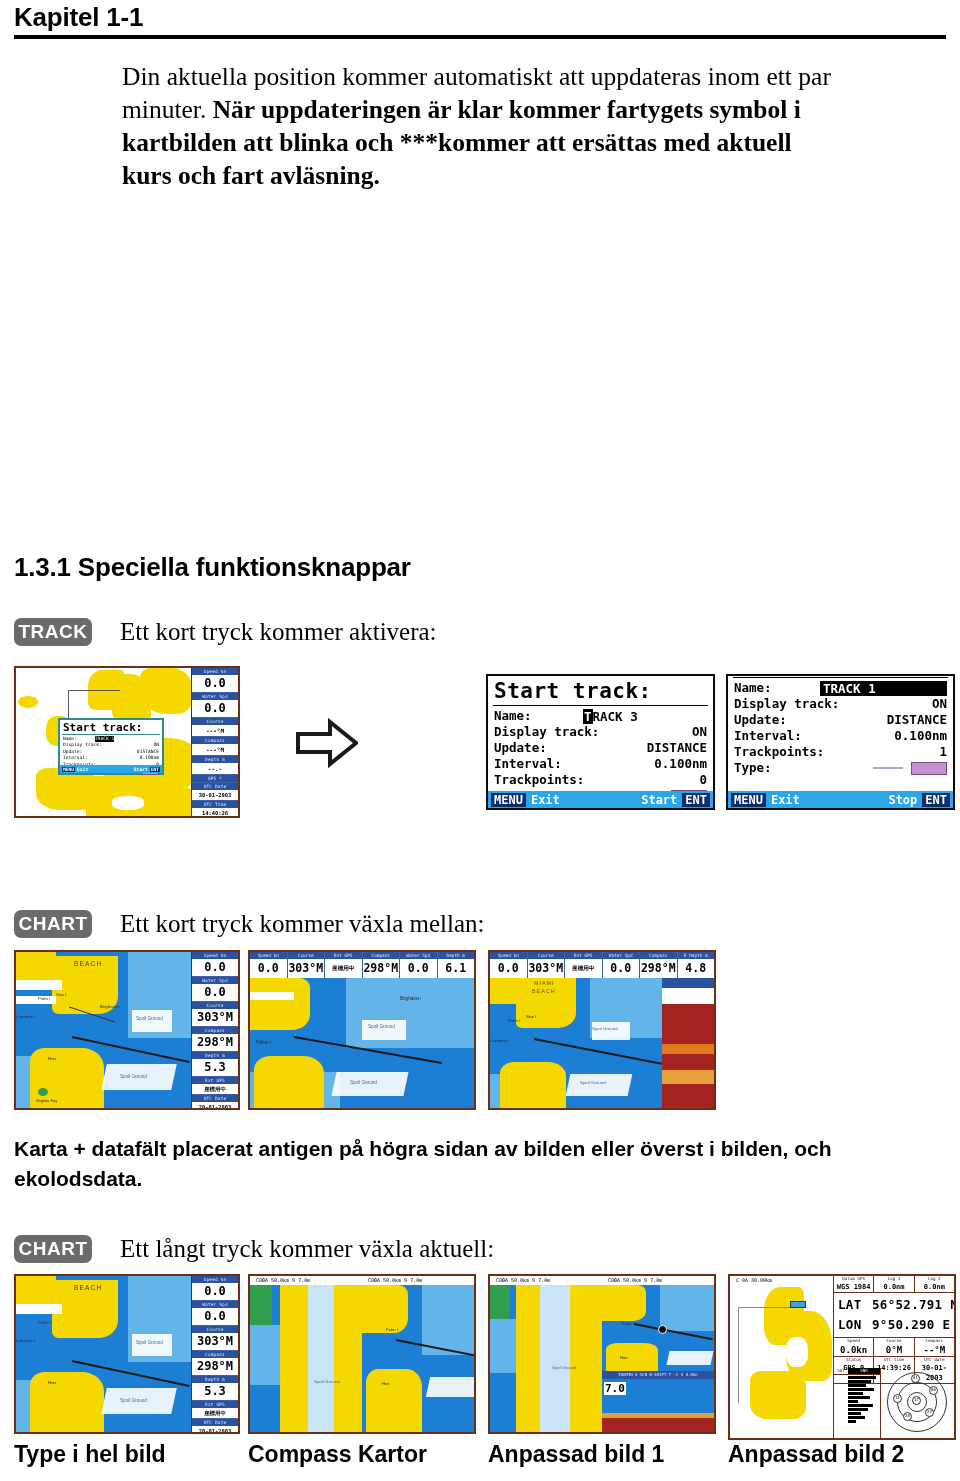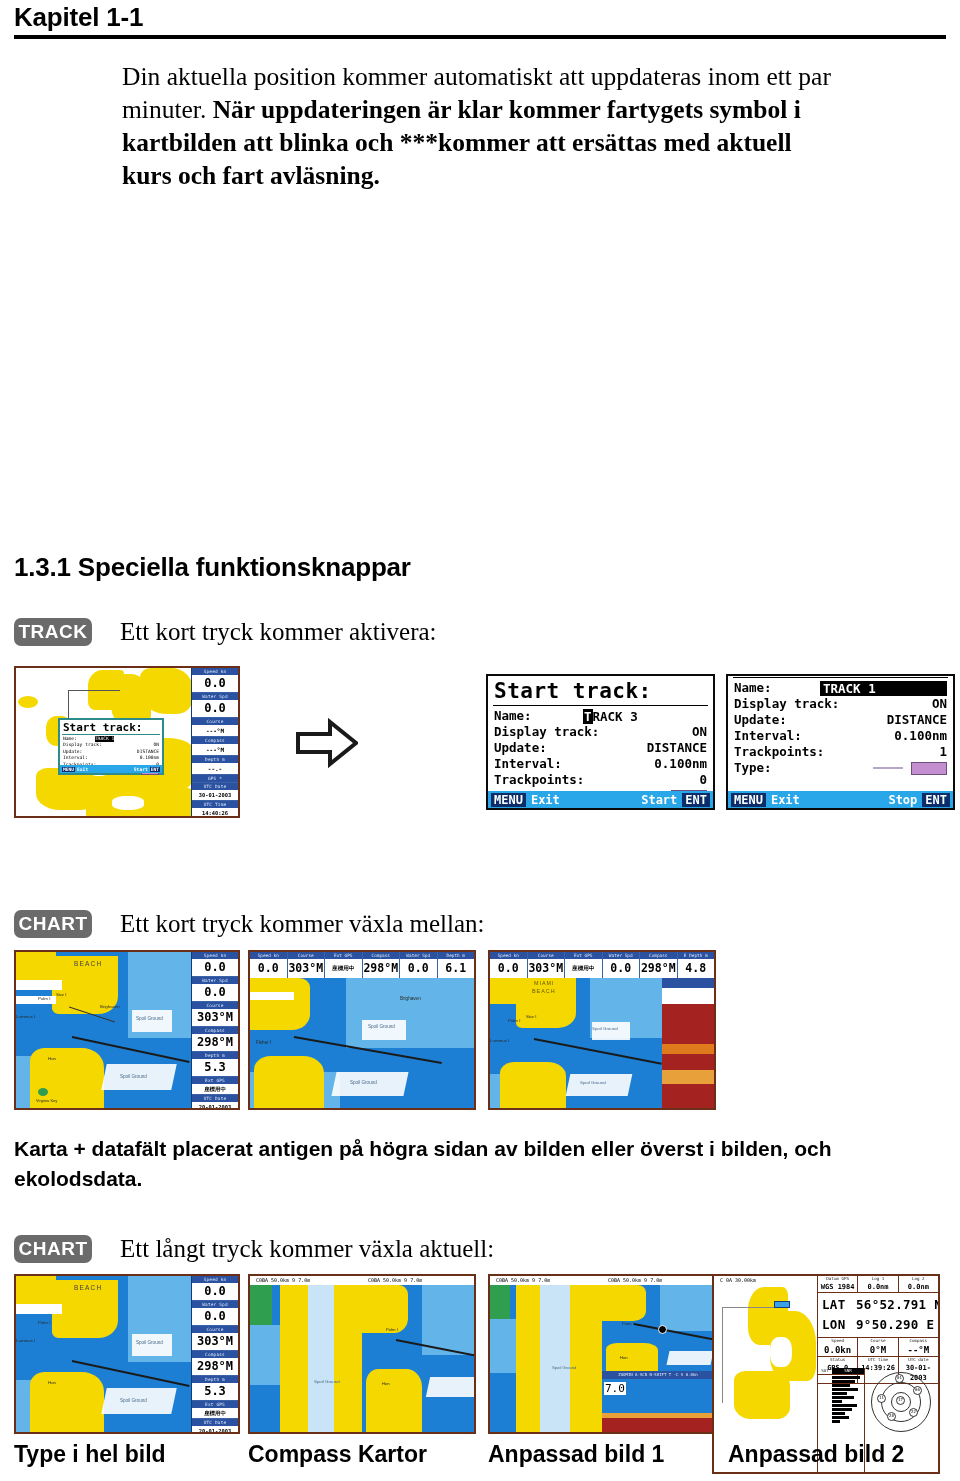--- a/index.html
+++ b/index.html
@@ -661,26 +661,26 @@
       <div style="position:absolute;left:32px;top:38px;width:80px;height:2px;background:#1a1a1a;transform:rotate(11deg);transform-origin:left center;"></div>
       <div style="position:absolute;left:56px;top:40px;width:7px;height:7px;border-radius:50%;background:#000;border:1px solid #fff;"></div>
       <span style="position:absolute;left:20px;top:36px;font-family:'Liberation Sans',sans-serif;font-size:4.2px;color:#2b2b2b;">Palm I</span>
       <span style="position:absolute;left:18px;top:70px;font-family:'Liberation Sans',sans-serif;font-size:4.2px;color:#2b2b2b;">Hon</span>
     </div>
     <div style="position:absolute;left:0;right:0;top:95px;bottom:0;background:#fff;overflow:hidden;">
       <div style="position:absolute;left:0;right:0;top:0;height:8px;background:#2b52a0;color:#dfe9fb;font-family:'DejaVu Sans Mono',monospace;font-size:4px;line-height:8px;text-align:center;overflow:hidden;white-space:nowrap;">ZOOMIN A-SCN N-SHIFT T -C S 0.0kn</div>
       <div style="position:absolute;left:0;right:0;top:8px;bottom:0;background:#1c7fd4;"></div>
       <div style="position:absolute;left:0;right:0;bottom:0;height:14px;background:#a4221f;"></div>
       <div style="position:absolute;left:0;right:0;bottom:14px;height:5px;background:#e8a13a;"></div>
-      <div style="position:absolute;left:2px;top:11px;font-family:'DejaVu Sans Mono',monospace;font-size:11px;font-weight:400;color:#000;background:#fff;padding:0 1px;">7.0</div>
-    </div>
-  </div>
-</div>
-
-<div class="shot brown" style="left:712px;top:1274px;width:228px;height:200px;">
+      <div style="position:absolute;left:2px;top:11px;font-family:'DejaVu Sans Mono',monospace;font-size:11px;font-weight:700;color:#000;background:#fff;padding:0 1px;">7.0</div>
+    </div>
+  </div>
+</div>
+
+<div class="shot brown" style="left:728px;top:1274px;width:228px;height:166px;">
   <div style="position:absolute;left:0;top:0;right:120px;bottom:0;overflow:hidden;">
     <div class="zoombar">
       <span>C 0A   30.00km</span>
     </div>
     <div style="position:absolute;left:0;right:0;top:9px;bottom:0;background:#ffffff;overflow:hidden;">
       <div class="land" style="left:34px;top:2px;width:40px;height:58px;border-radius:40% 14% 26% 30%;"></div>
       <div class="land" style="left:56px;top:26px;width:46px;height:70px;border-radius:28% 46% 20% 36%;"></div>
       <div class="land" style="left:20px;top:86px;width:56px;height:48px;border-radius:20% 30% 24% 30%;"></div>
       <div class="land-w" style="left:56px;top:52px;width:22px;height:30px;border-radius:40%;"></div>
       <div style="position:absolute;left:8px;top:22px;width:1px;height:96px;background:#888;"></div>

